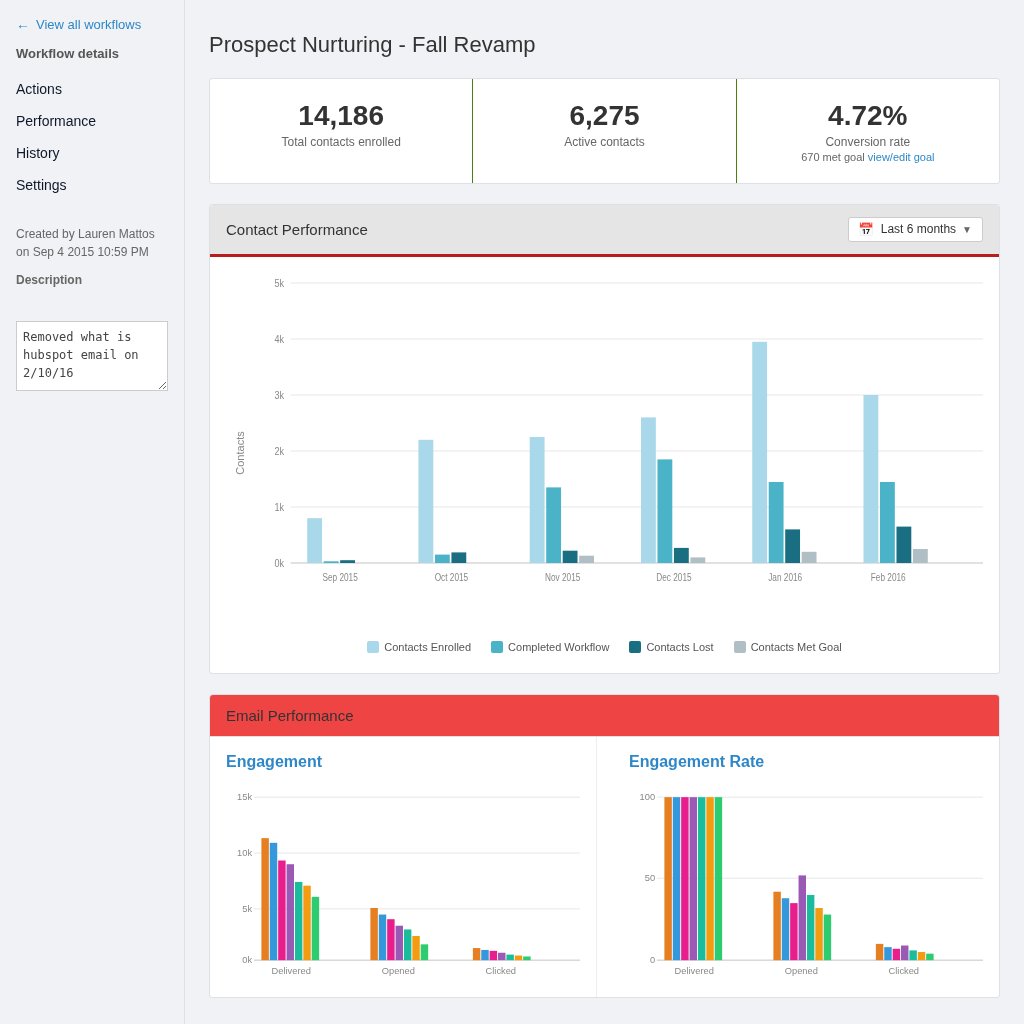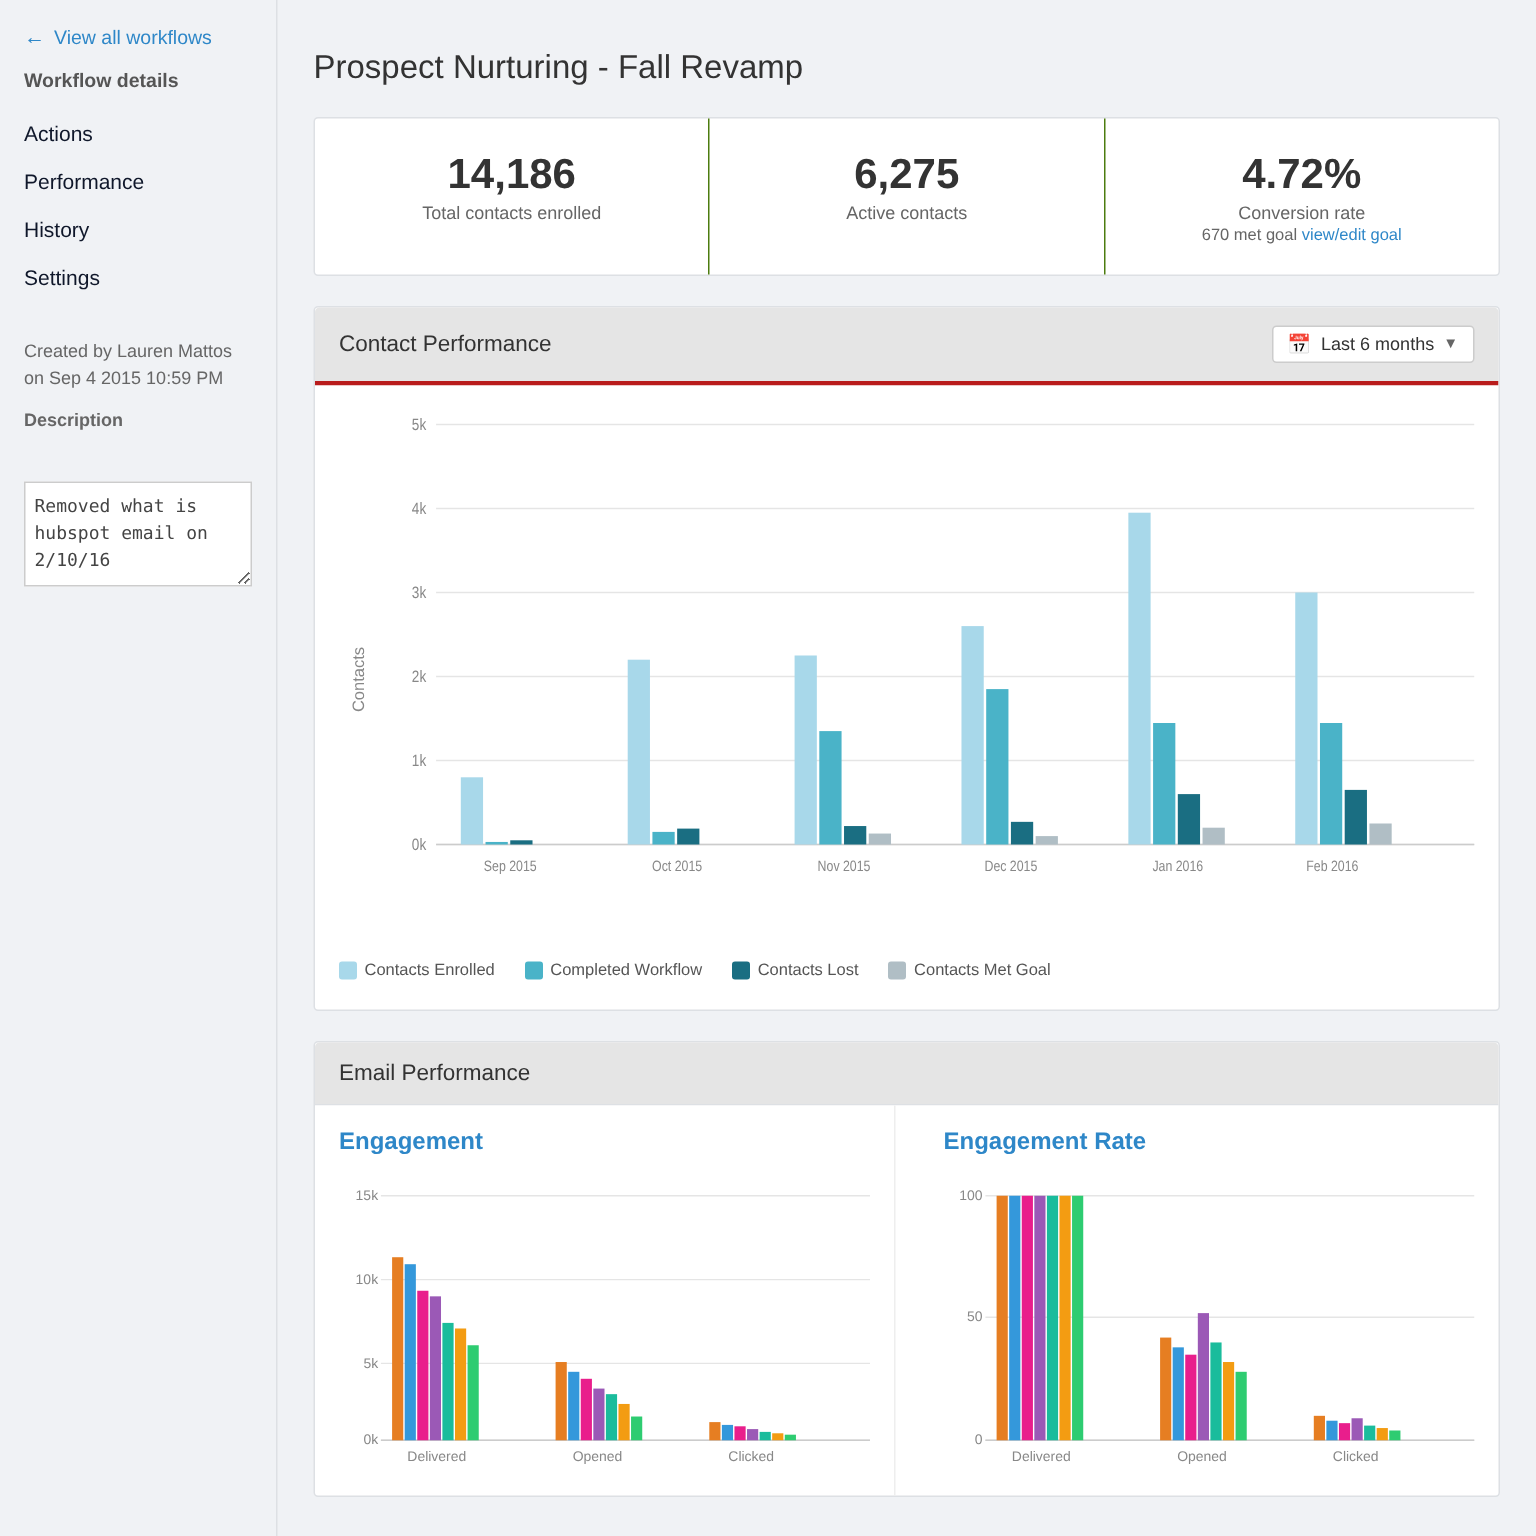--- a/index.html
+++ b/index.html
@@ -183,40 +183,41 @@
       font-size: 11px;
       color: #888;
       white-space: nowrap;
     }
     .chart-svg {
       width: 100%;
       height: 100%;
     }
     .chart-legend {
       display: flex;
+      justify-content: center;
       gap: 20px;
       padding: 8px 0 12px 0;
       flex-wrap: wrap;
     }
     .legend-item {
       display: flex;
       align-items: center;
       gap: 5px;
       font-size: 11px;
       color: #555;
     }
     .legend-dot {
       width: 12px;
       height: 12px;
       border-radius: 2px;
       flex-shrink: 0;
     }
     
     .email-panel-header {
-      background: #e5e5e5;
+      background: #ef4444;
       border-bottom: 1px solid #dde0e4;
       padding: 12px 16px;
       border-radius: 3px 3px 0 0;
     }
     .email-charts-row {
       display: flex;
       gap: 16px;
     }
     .email-chart-box {
       flex: 1;

